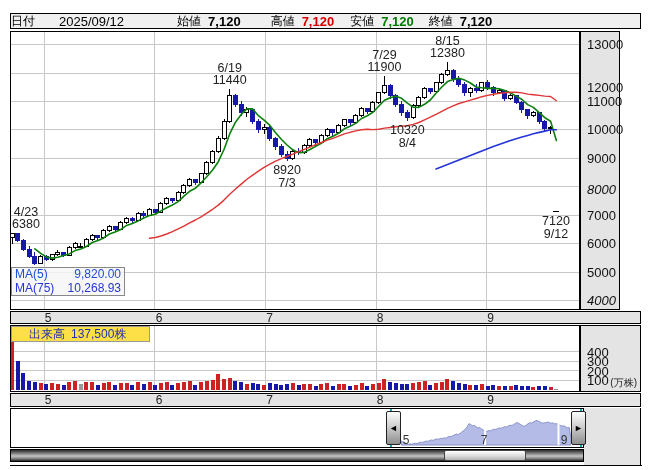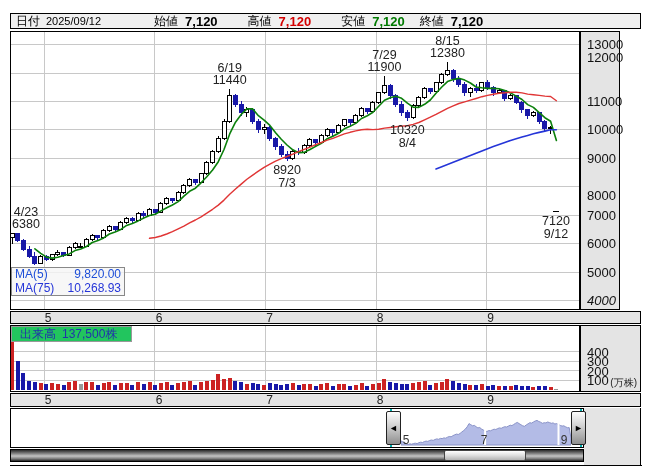--- a/index.html
+++ b/index.html
@@ -21,22 +21,22 @@
   .strip{left:10px;width:631px;background:#e4e4e4;border:1px solid #000;}
   #x-strip-1{top:311px;height:13px;}
   #x-strip-2{top:393px;height:14px;}
   .ylab{position:absolute;left:6px;font-size:13px;color:#111;line-height:13px;}
   .xlab{position:absolute;top:0;font-size:12px;color:#222;transform:translateX(-50%);line-height:12px;}
   .unit-lab{position:absolute;right:3px;bottom:1px;font-size:10px;color:#222;}
   svg{position:absolute;left:0;top:0;}
   #ma-legend{position:absolute;left:11px;top:267px;width:114px;background:rgba(245,245,245,0.82);border:1px solid #888;z-index:5;font-size:12px;}
   .lg-row{display:flex;justify-content:space-between;padding:0 3px;line-height:13.5px;}
   .lg-ma5{color:#1d4ed8;} .lg-ma25{color:#e03535;} .lg-ma75{color:#2535d8;}
-  #vol-header{position:absolute;left:11px;top:326px;background:#22c55e;border:1px solid #999;z-index:5;
-    font-size:12px;line-height:12px;color:#2233aa;padding:1px 8px;white-space:nowrap;}
+  #vol-header{position:absolute;left:11px;top:326px;background:#fde047;border:1px solid #999;z-index:5;
+    font-size:12px;line-height:12px;color:#2233aa;padding:1px 17px;white-space:nowrap;}
   #vol-header span{margin-right:6px;}
   #nav-row{left:10px;top:408px;width:574px;height:40px;}
   #nav-fill-right{position:absolute;left:584px;top:408px;width:57px;height:57px;background:#e4e4e4;border-right:1px solid #000;}
   .nav-btn{position:absolute;top:2px;width:15px;height:34px;border:1px solid #222;border-radius:2px;
     background:linear-gradient(180deg,#fdfdfd,#cfcfcf 45%,#8f8f8f);display:flex;align-items:center;justify-content:center;
     font-size:9px;color:#000;z-index:4;cursor:pointer;padding:0;}
   #nav-btn-left{left:375px;} #nav-btn-right{left:560px;}
   .nav-mark{position:absolute;top:0;width:2px;height:38px;background:#00b2b2;z-index:2;}
   .nav-lab{position:absolute;top:24px;font-size:12px;color:#333;transform:translateX(-50%);z-index:3;}
   #scrollbar{left:10px;top:449px;width:574px;height:13px;border:1px solid #000;
@@ -44,27 +44,27 @@
   #scroll-thumb{position:absolute;left:433px;top:0;width:82px;height:11px;border:1px solid #444;border-radius:2px;
     background:linear-gradient(180deg,#ffffff,#e2e2e2 45%,#b4b4b4);}
   #bottom-line{position:absolute;left:10px;top:465px;width:632px;height:1px;background:#000;}
 </style>
 </head>
 <body>
 
 <div id="stage">
 
   <div id="info-bar" class="panel">
-    <span class="ib-lab" style="margin-left:5px">日付</span>
-    <span class="ib-lab" style="margin-left:6px;font-size:11px">2025/09/12</span>
+    <span class="ib-lab" style="">日付</span>
+    <span class="ib-lab" style="margin-left:24px;font-size:13px">2025/09/12</span>
     <span class="ib-lab" style="margin-left:53px">始値</span>
     <span class="ib-val">7,120</span>
     <span class="ib-lab" style="margin-left:30px">高値</span>
     <span class="ib-val val-high">7,120</span>
-    <span class="ib-lab" style="margin-left:30px">安値</span>
+    <span class="ib-lab" style="margin-left:16px">安値</span>
     <span class="ib-val val-low">7,120</span>
     <span class="ib-lab" style="margin-left:15px">終値</span>
     <span class="ib-val">7,120</span>
   </div>
 
   <div id="main-plot" class="panel">
     <svg id="main-svg" width="568" height="277" viewBox="11 32 568 277">
         <g shape-rendering="crispEdges">
           <line x1="11" y1="44.6" x2="579" y2="44.6" stroke="#c8c8c8" stroke-width="1"></line>
           <line x1="11" y1="73.0333" x2="579" y2="73.0333" stroke="#c8c8c8" stroke-width="1"></line>
@@ -291,25 +291,25 @@
           <text x="407.37" y="146.801244" text-anchor="middle" font-size="12.5" fill="#222" font-family="&quot;Liberation Sans&quot;,&quot;DejaVu Sans&quot;,sans-serif">8/4</text>
           <text x="447.48" y="45.228646" text-anchor="middle" font-size="12.5" fill="#222" font-family="&quot;Liberation Sans&quot;,&quot;DejaVu Sans&quot;,sans-serif">8/15</text>
           <text x="447.48" y="57.228646" text-anchor="middle" font-size="12.5" fill="#222" font-family="&quot;Liberation Sans&quot;,&quot;DejaVu Sans&quot;,sans-serif">12380</text>
           <text x="556" y="224.787804" text-anchor="middle" font-size="12.5" fill="#222" font-family="&quot;Liberation Sans&quot;,&quot;DejaVu Sans&quot;,sans-serif">7120</text>
           <text x="556" y="237.787804" text-anchor="middle" font-size="12.5" fill="#222" font-family="&quot;Liberation Sans&quot;,&quot;DejaVu Sans&quot;,sans-serif">9/12</text>
         </g>
       </svg>
   </div>
   <div id="main-ylabels" class="panel gray">
       <span class="ylab" style="top: 6.1px;">13000</span>
-      <span class="ylab" style="top: 19px; text-align: right;">12000</span>
+      <span class="ylab" style="top: 49px; text-align: right;">12000</span>
       <span class="ylab" style="top: 62.9666px;">11000</span>
       <span class="ylab" style="top: 91.3999px;">10000</span>
       <span class="ylab" style="top: 119.833px;">9000</span>
-      <span class="ylab" style="top: 157px;">8000</span>
+      <span class="ylab" style="top: 151px; font-style: italic;">8000</span>
       <span class="ylab" style="top: 176.7px;">7000</span>
       <span class="ylab" style="top: 205.133px;">6000</span>
       <span class="ylab" style="top: 233.566px;">5000</span>
       <span class="ylab" style="top: 262px; font-style: italic;">4000</span>
     </div>
 
   <div id="ma-legend">
     <div class="lg-row lg-ma5">
       <span>MA(5)</span>
       <span>9,820.00</span>

